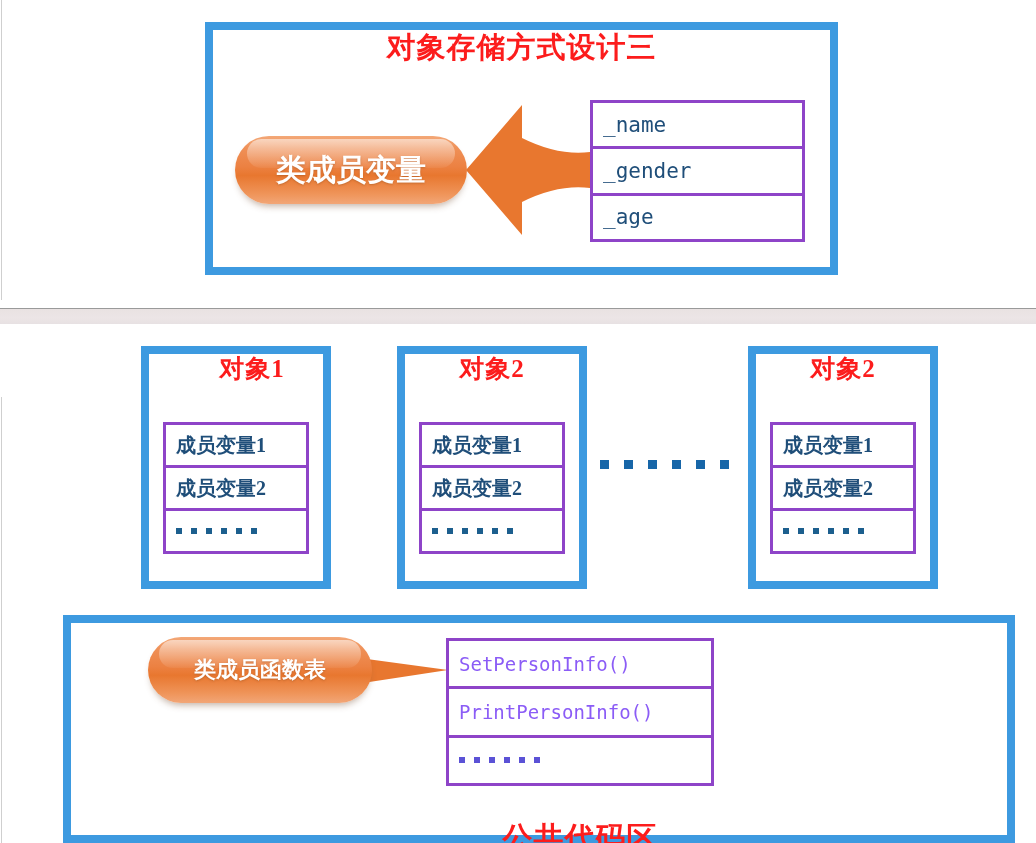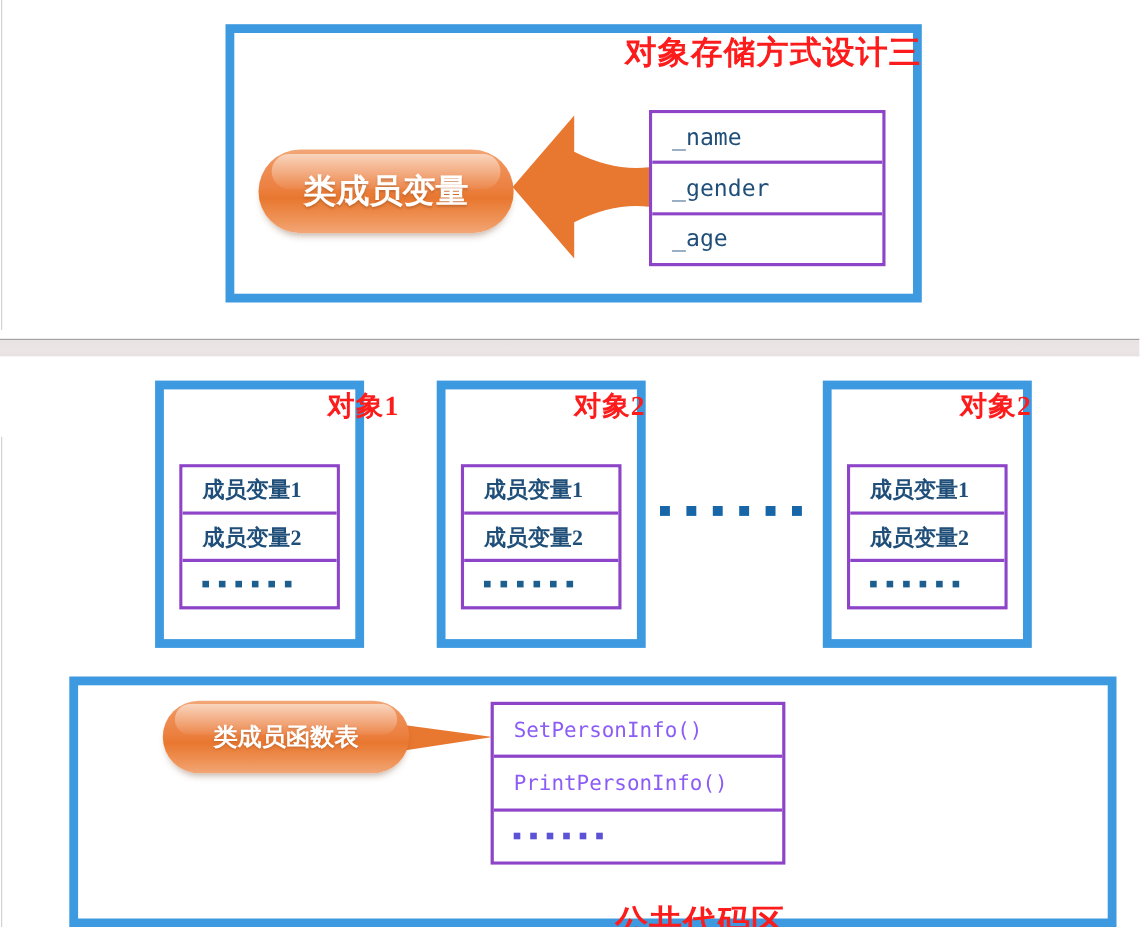--- a/index.html
+++ b/index.html
@@ -27,41 +27,41 @@
     border: 8px solid #3d9ae0;
     background: #ffffff;
     box-sizing: border-box;
   }
 
   .red-title {
     position: absolute;
     color: #fc1c1c;
     font-family: "Liberation Serif", serif;
     font-weight: bold;
-    text-align: right;
+    text-align: center;
     letter-spacing: 1px;
     white-space: nowrap;
   }
 
   
   .purple-table {
     position: absolute;
     border: 3px solid #8e44c8;
     box-sizing: border-box;
     background: #ffffff;
     display: flex;
     flex-direction: column;
   }
   .purple-table > .prow {
     flex: 1 1 0;
     box-sizing: border-box;
     border-bottom: 3px solid #8e44c8;
     display: flex;
     align-items: center;
-    padding-left: 18px;
+    padding-left: 10px;
     background: #ffffff;
   }
   .purple-table > .prow:last-child { border-bottom: none; }
 
   .code-text {
     font-family: "DejaVu Sans Mono", "Liberation Mono", monospace;
     color: #1f4e79;
     font-size: 21px;
     letter-spacing: 0px;
     white-space: nowrap;
@@ -155,21 +155,21 @@
   <div class="edge-line" style="left:1px; top:397px; height:446px;"></div>
 
   <div class="blue-frame" style="left:205px; top:22px; width:633px; height:253px;"></div>
 
   <div class="red-title" style="left:205px; top:28px; width:633px; font-size:29px;">对象存储方式设计三</div>
 
   <svg class="overlay" style="left:462px; top:94px;" width="132" height="152" viewBox="0 0 132 152">
     <path d="M4 76 L60 11 L60 44 Q96 62 128 58 L128 94 Q96 90 60 108 L60 141 Z" fill="#e8772f"></path>
   </svg>
 
-  <div class="pill" style="left:235px; top:136px; width:232px; height:76px;">
+  <div class="pill" style="left:235px; top:136px; width:232px; height:68px;">
     <span style="font-size:30px;">类成员变量</span>
   </div>
 
   <div class="purple-table" style="left:590px; top:100px; width:215px; height:142px;">
     <div class="prow">
       <span class="code-text">_name</span>
     </div>
     <div class="prow">
       <span class="code-text">_gender</span>
     </div>

